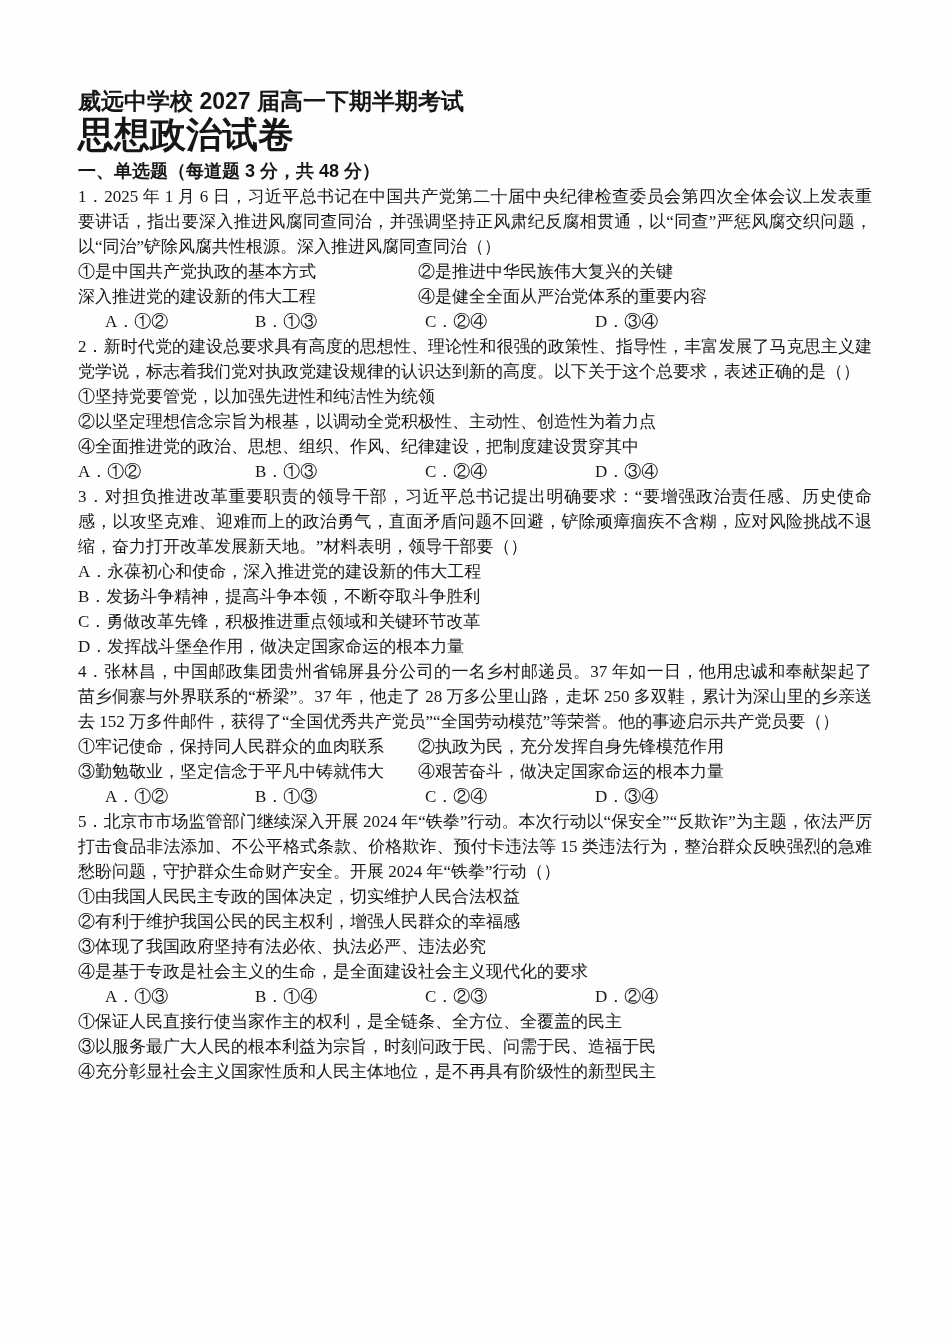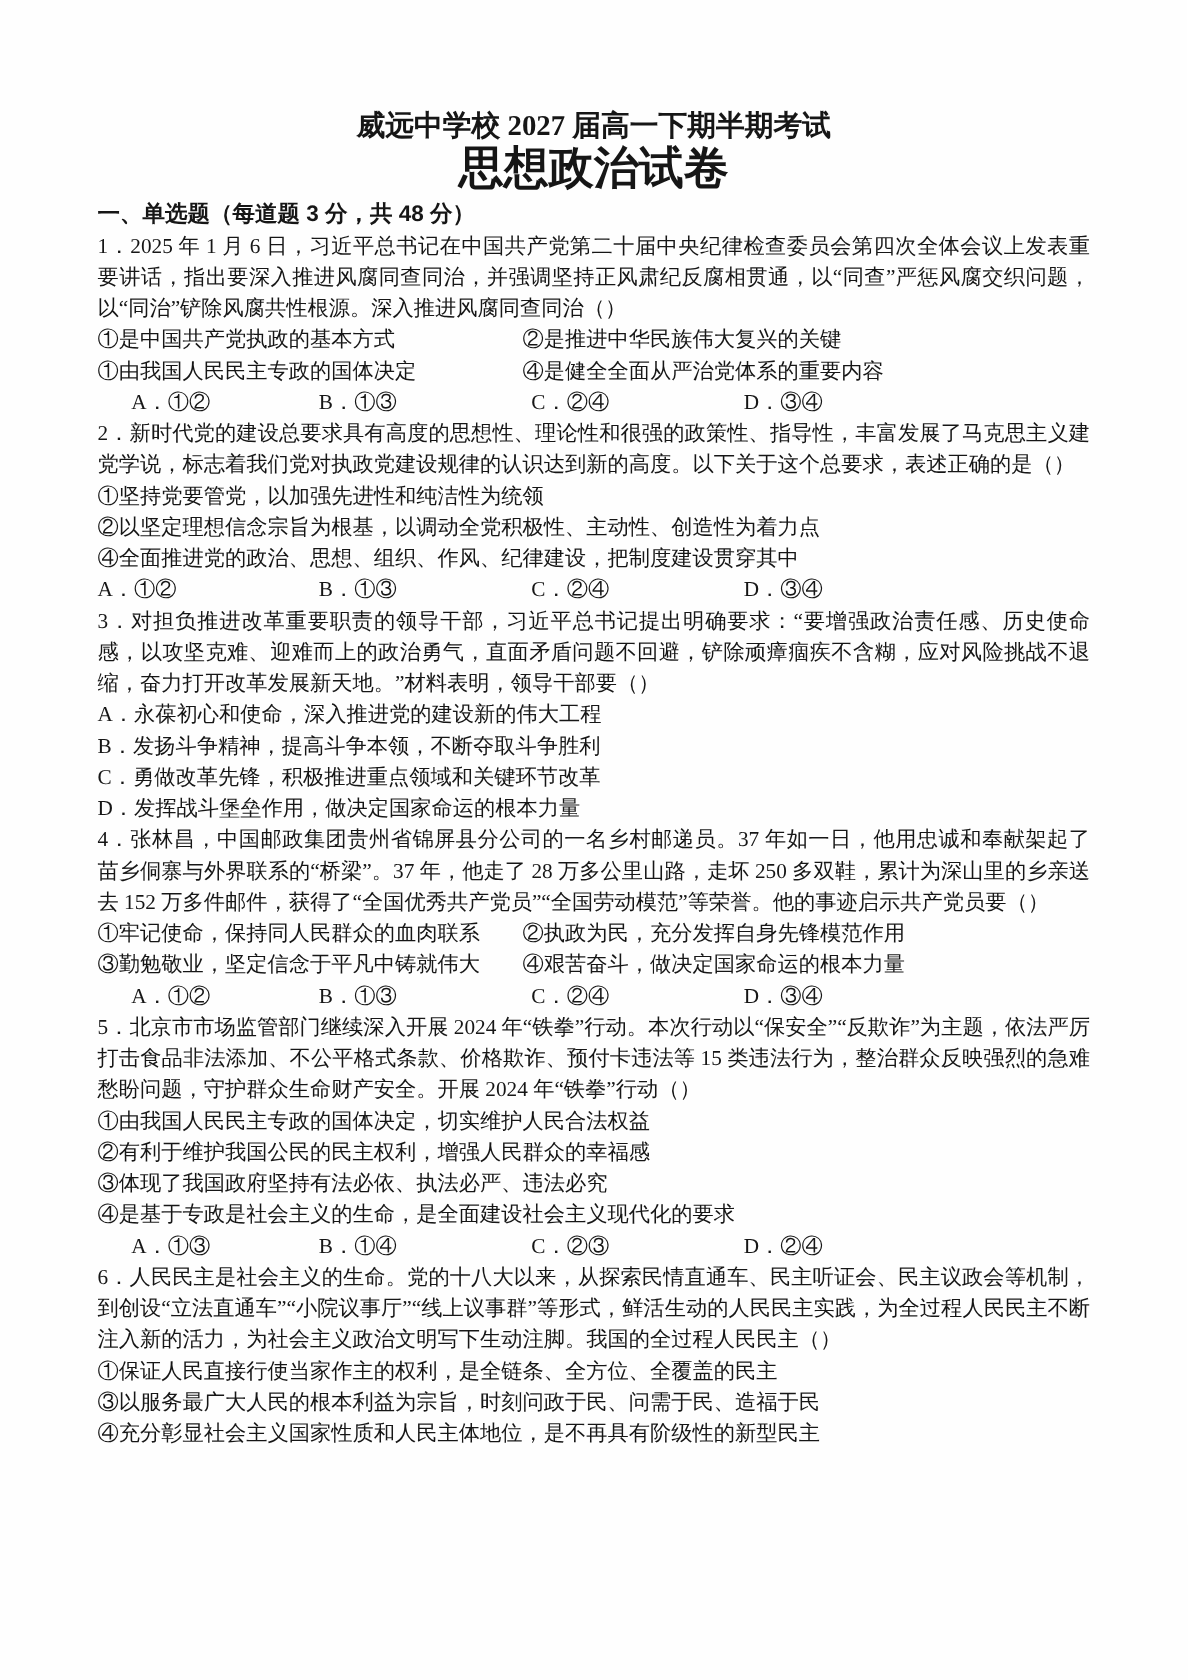--- a/index.html
+++ b/index.html
@@ -7,21 +7,21 @@
   .page {
     position: relative;
     width: 950px; height: 1344px;
     margin: 0 auto;
     background: #fefefe;
     color: #161616;
     font-family: "Liberation Serif", "DejaVu Serif", serif;
     padding: 86px 78px 0 78px;
     overflow: hidden;
   }
-  .titles { text-align: center; font-family: Liberation Serif, serif; }
+  .titles { text-align: left; font-family: Liberation Sans, sans-serif; }
   .title-main { font-size: 23px; font-weight: 700; margin: 0; line-height: 30px; }
   .title-sub  { font-size: 36px; font-weight: 700; margin: 0 0 5px 0; line-height: 37px; }
   .section-header {
     font-family: "Liberation Sans", "DejaVu Sans", sans-serif;
     font-weight: 700; font-size: 18px; line-height: 26px;
   }
   .stem, .subrow, .subline, .choices, .choiceline {
     font-size: 17px; line-height: 25px; margin: 0;
   }
   .stem { text-align: justify; }
@@ -44,21 +44,21 @@
   </div>
 
   <div class="section-header">一、单选题（每道题 3 分，共 48 分）</div>
 
   <section class="question">
     <p class="stem">1．2025 年 1 月 6 日，习近平总书记在中国共产党第二十届中央纪律检查委员会第四次全体会议上发表重要讲话，指出要深入推进风腐同查同治，并强调坚持正风肃纪反腐相贯通，以“同查”严惩风腐交织问题，以“同治”铲除风腐共性根源。深入推进风腐同查同治（）</p>
     <div class="subrow">
       <span class="col">①是中国共产党执政的基本方式</span><span>②是推进中华民族伟大复兴的关键</span>
     </div>
     <div class="subrow">
-      <span class="col">①由我国人民民主专政的国体决定</span><span>④是健全全面从严治党体系的重要内容</span>
+      <span class="col">深入推进党的建设新的伟大工程</span><span>④是健全全面从严治党体系的重要内容</span>
     </div>
     <div class="choices indent">
       <span>A．①②</span><span>B．①③</span><span>C．②④</span><span>D．③④</span>
     </div>
   </section>
 
   <section class="question">
     <p class="stem">2．新时代党的建设总要求具有高度的思想性、理论性和很强的政策性、指导性，丰富发展了马克思主义建党学说，标志着我们党对执政党建设规律的认识达到新的高度。以下关于这个总要求，表述正确的是（）</p>
     <div class="subline">①坚持党要管党，以加强先进性和纯洁性为统领</div>
     <div class="subline">②以坚定理想信念宗旨为根基，以调动全党积极性、主动性、创造性为着力点</div>
@@ -94,19 +94,18 @@
     <div class="subline">①由我国人民民主专政的国体决定，切实维护人民合法权益</div>
     <div class="subline">②有利于维护我国公民的民主权利，增强人民群众的幸福感</div>
     <div class="subline">③体现了我国政府坚持有法必依、执法必严、违法必究</div>
     <div class="subline">④是基于专政是社会主义的生命，是全面建设社会主义现代化的要求</div>
     <div class="choices indent">
       <span>A．①③</span><span>B．①④</span><span>C．②③</span><span>D．②④</span>
     </div>
   </section>
 
   <section class="question">
-    <p class="stem">6．人民民主是社会主义的生命。党的十八大以来，从探索民情直通车、民主听证会、民主议政会等机制，到创设“立法直通车”“小院议事厅”“线上议事群”等形式，鲜活生动的人民民主实践，为全过程人民民主不断注入新的活力，为社会主义政治文明写下生动注脚。我国的全过程人民民主（）</p>
     <div class="subline">①保证人民直接行使当家作主的权利，是全链条、全方位、全覆盖的民主</div>
     <div class="subline">③以服务最广大人民的根本利益为宗旨，时刻问政于民、问需于民、造福于民</div>
     <div class="subline">④充分彰显社会主义国家性质和人民主体地位，是不再具有阶级性的新型民主</div>
   </section>
 
 </div>
 
 </body></html>

